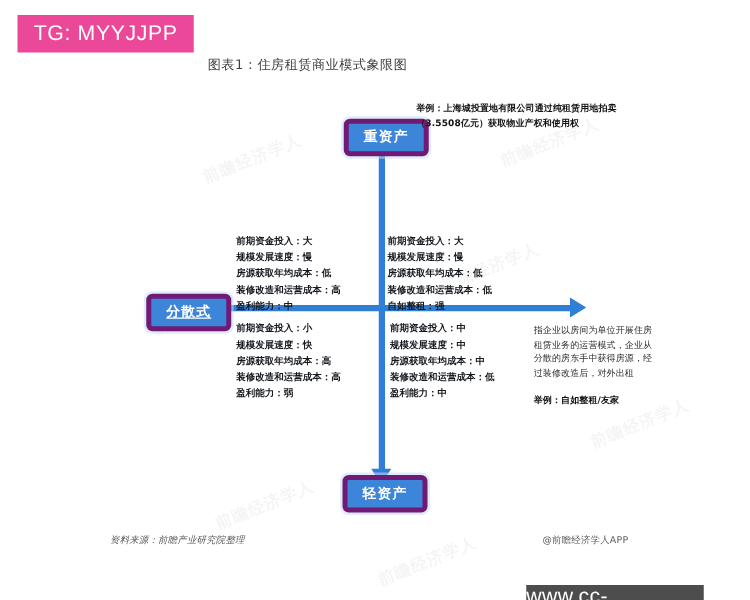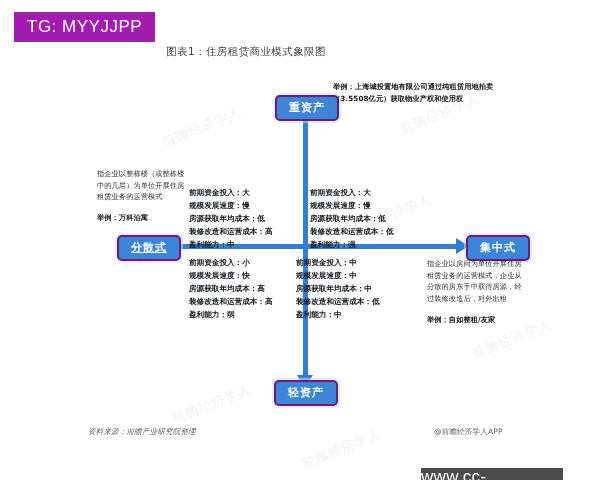--- a/index.html
+++ b/index.html
@@ -33,21 +33,21 @@
     white-space: nowrap;
     pointer-events: none;
     user-select: none;
   }
 
   
   #tg-badge {
     position: absolute;
     left: 14px;
     top: 12px;
-    background: #a21caf;
+    background: #ec4899;
     color: #ffffff;
     font-size: 17px;
     font-family: "Liberation Sans", sans-serif;
     padding: 6px 13px 7px 13px;
     letter-spacing: 0.5px;
     line-height: 1;
   }
 
   
   #chart-title {
@@ -118,21 +118,21 @@
     position: absolute;
     background: #3d85d8;
     color: #ffffff;
     font-size: 11px;
     font-weight: bold;
     border-radius: 5px;
     padding: 5px 12px 6px 12px;
     text-align: center;
     letter-spacing: 1px;
     line-height: 1;
-    border: 2px solid #701a75;
+    border: 4px solid #701a75;
     box-shadow: 0 0 0 2px rgba(200,220,245,0.55);
     white-space: nowrap;
   }
   #pill-top    { left: 275px; top: 95px; }
   #pill-bottom { left: 274px; top: 380px; }
   #pill-left   { left: 117px; top: 235px; text-decoration: underline; }
   #pill-right  { left: 466px; top: 235px; }
 
   
   .desc {
@@ -161,21 +161,21 @@
     font-size: 7.6px;
     line-height: 1.72;
     color: #14181d;
     font-weight: bold;
     font-family: "DejaVu Sans", sans-serif;
     white-space: nowrap;
   }
   #quad-tl { left: 189px; top: 186px; }
   #quad-tr { left: 310px; top: 186px; }
   #quad-bl { left: 189px; top: 256px; }
-  #quad-br { left: 296px; top: 256px; }
+  #quad-br { left: 312px; top: 256px; }
 
   
   #source-note {
     position: absolute;
     left: 88px;
     top: 427px;
     font-size: 7.5px;
     color: #5a5a5a;
     font-style: italic;
     letter-spacing: 0.2px;
@@ -224,51 +224,46 @@
   <div class="axis-v"></div>
   <div class="axis-h"></div>
   <div class="arrow arrow-up"></div>
   <div class="arrow arrow-down"></div>
   <div class="arrow arrow-left"></div>
   <div class="arrow arrow-right"></div>
 
   <div class="pill" id="pill-top">重资产</div>
   <div class="pill" id="pill-bottom">轻资产</div>
   <div class="pill" id="pill-left">分散式</div>
-  <div class="pill" id="pill-right">集中式</div>
 
   <div class="desc" id="desc-top-right">
     <span class="example">举例：上海城投置地有限公司通过纯租赁用地拍卖（3.5508亿元）获取物业产权和使用权</span>
   </div>
 
-  <div class="desc" id="desc-left">
-    <span>指企业以整栋楼（或整栋楼中的几层）为单位开展住房租赁业务的运营模式</span>
-    <span class="example">举例：万科泊寓</span>
-  </div>
 
   <div class="desc" id="desc-right">
     <span>指企业以房间为单位开展住房租赁业务的运营模式，企业从分散的房东手中获得房源，经过装修改造后，对外出租</span>
     <span class="example">举例：自如整租/友家</span>
   </div>
 
 
   <div class="quad" id="quad-tl">
     <div>前期资金投入：大</div>
     <div>规模发展速度：慢</div>
     <div>房源获取年均成本：低</div>
     <div>装修改造和运营成本：高</div>
     <div>盈利能力：中</div>
   </div>
 
   <div class="quad" id="quad-tr">
     <div>前期资金投入：大</div>
     <div>规模发展速度：慢</div>
     <div>房源获取年均成本：低</div>
     <div>装修改造和运营成本：低</div>
-    <div>盈利能力：强</div>
+    <div>自如整租：强</div>
   </div>
 
   <div class="quad" id="quad-bl">
     <div>前期资金投入：小</div>
     <div>规模发展速度：快</div>
     <div>房源获取年均成本：高</div>
     <div>装修改造和运营成本：高</div>
     <div>盈利能力：弱</div>
   </div>
 

